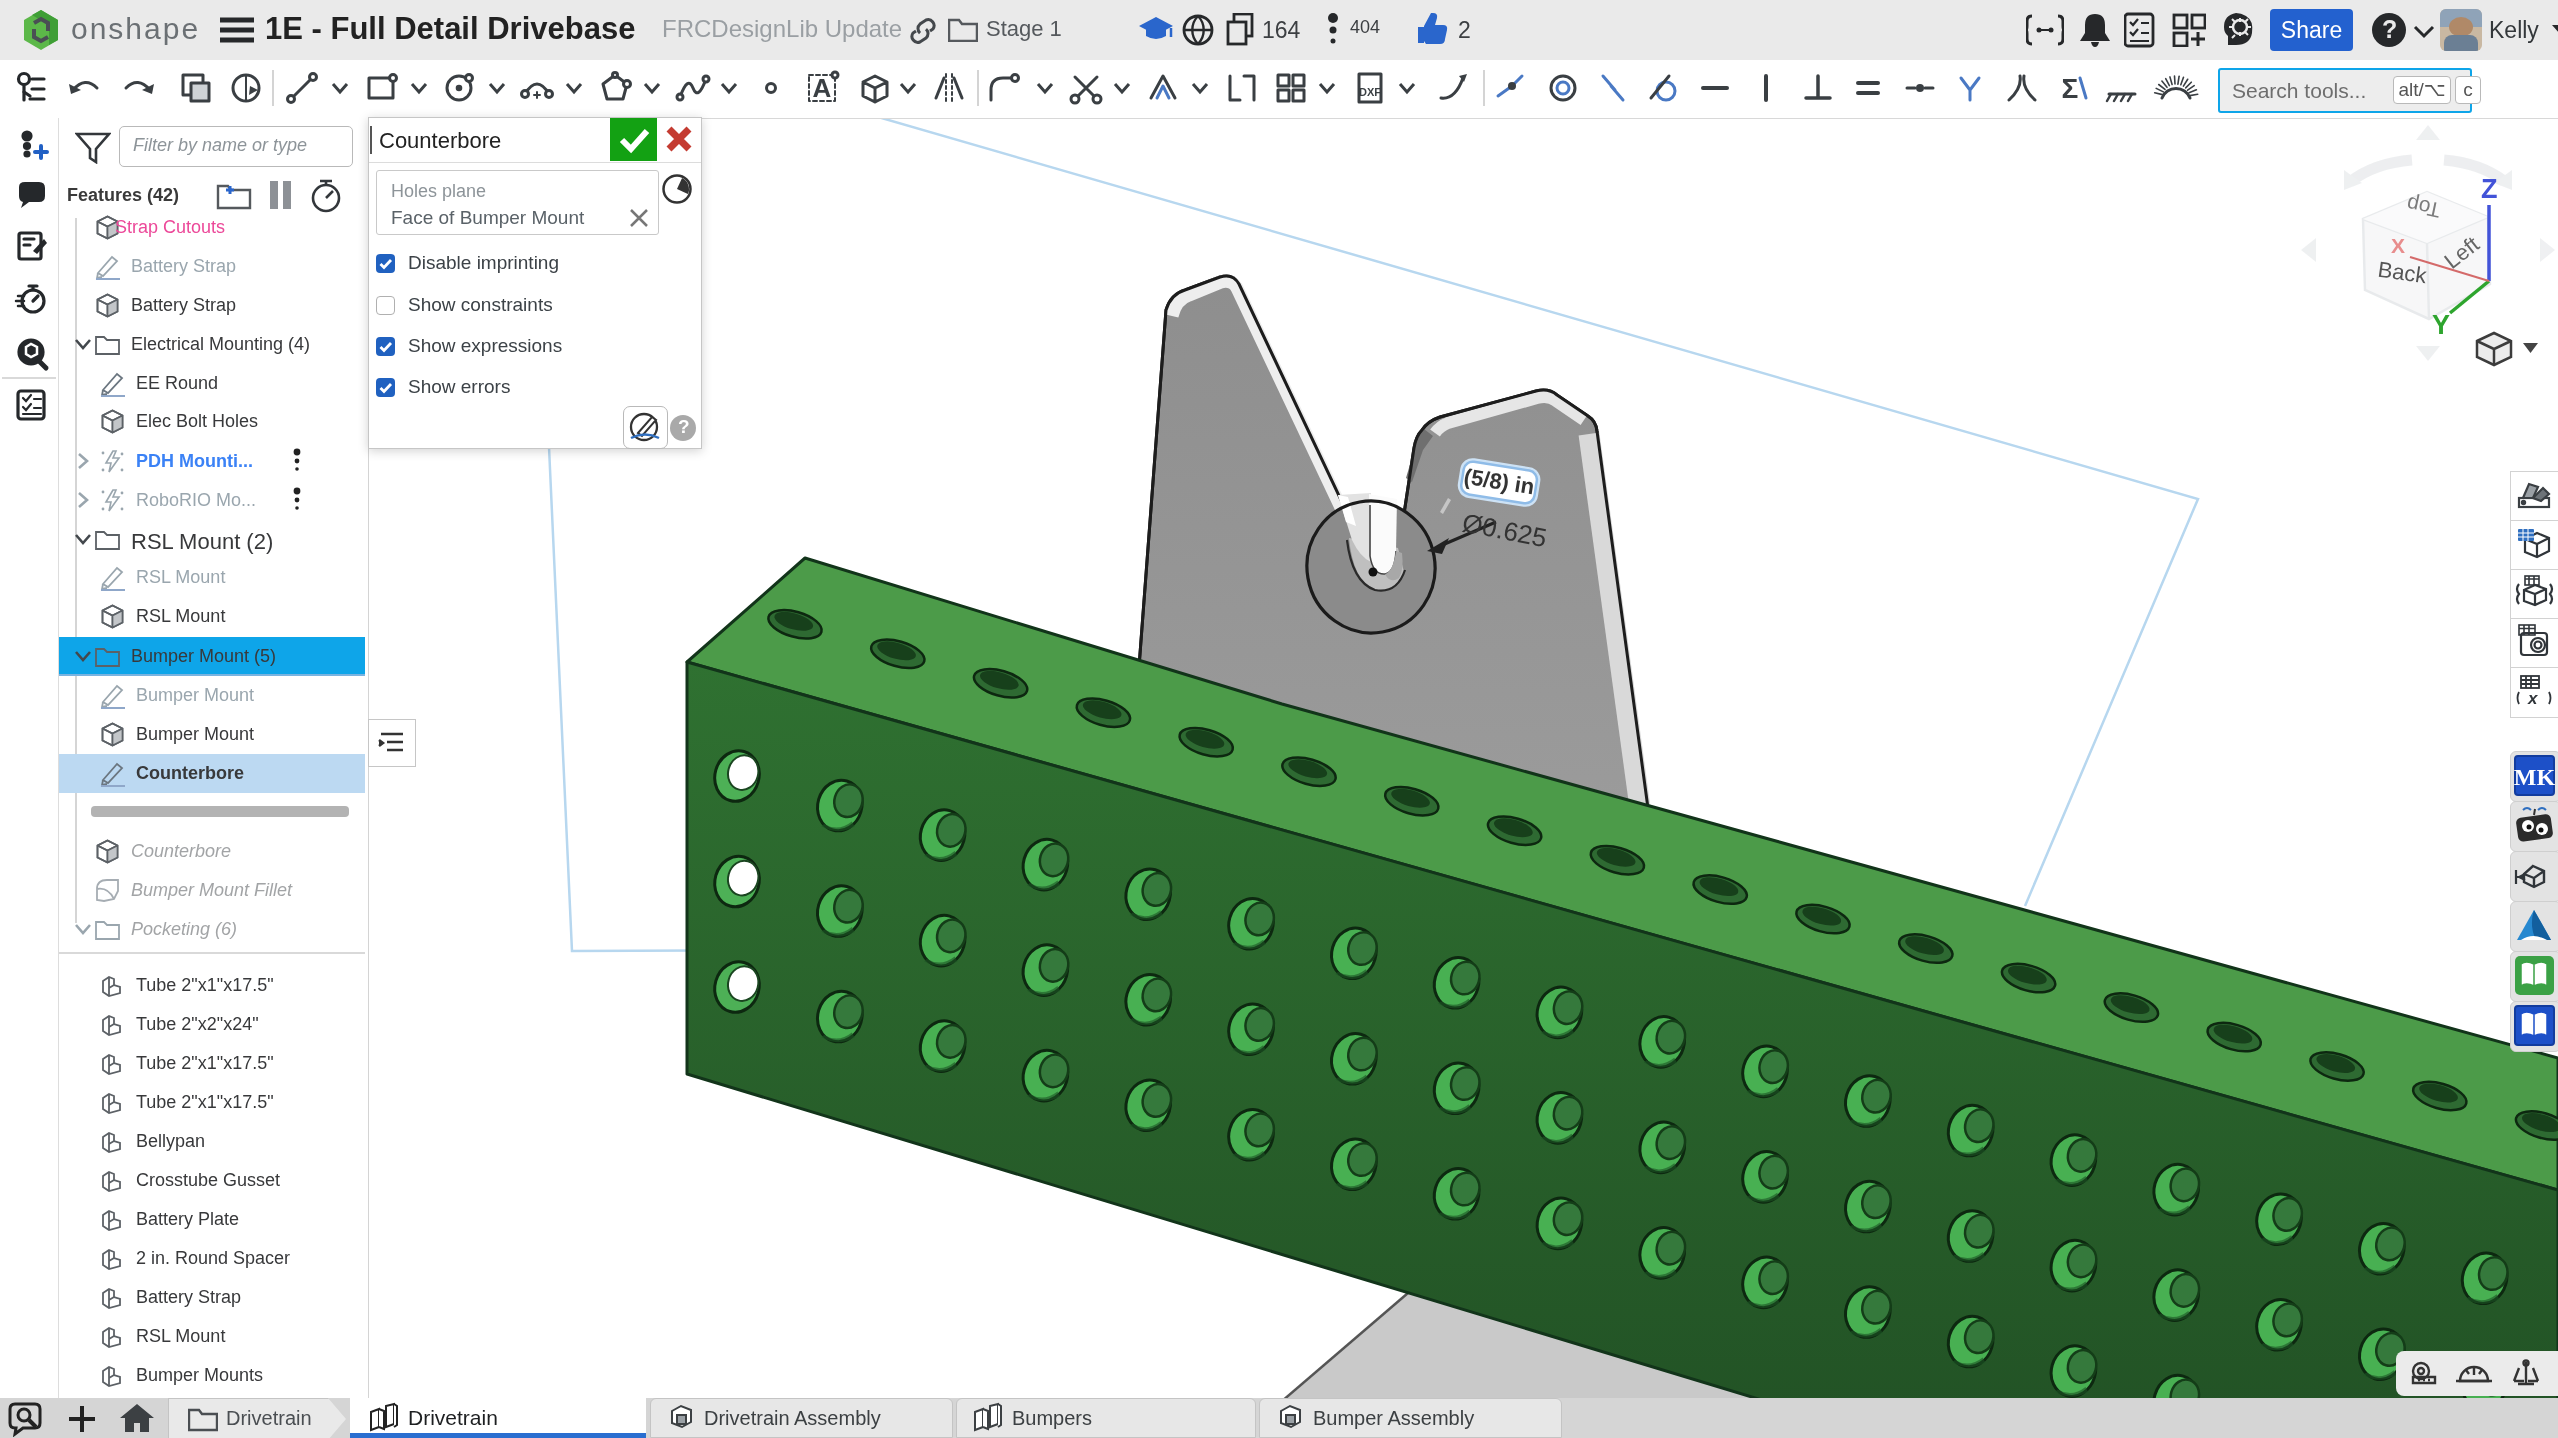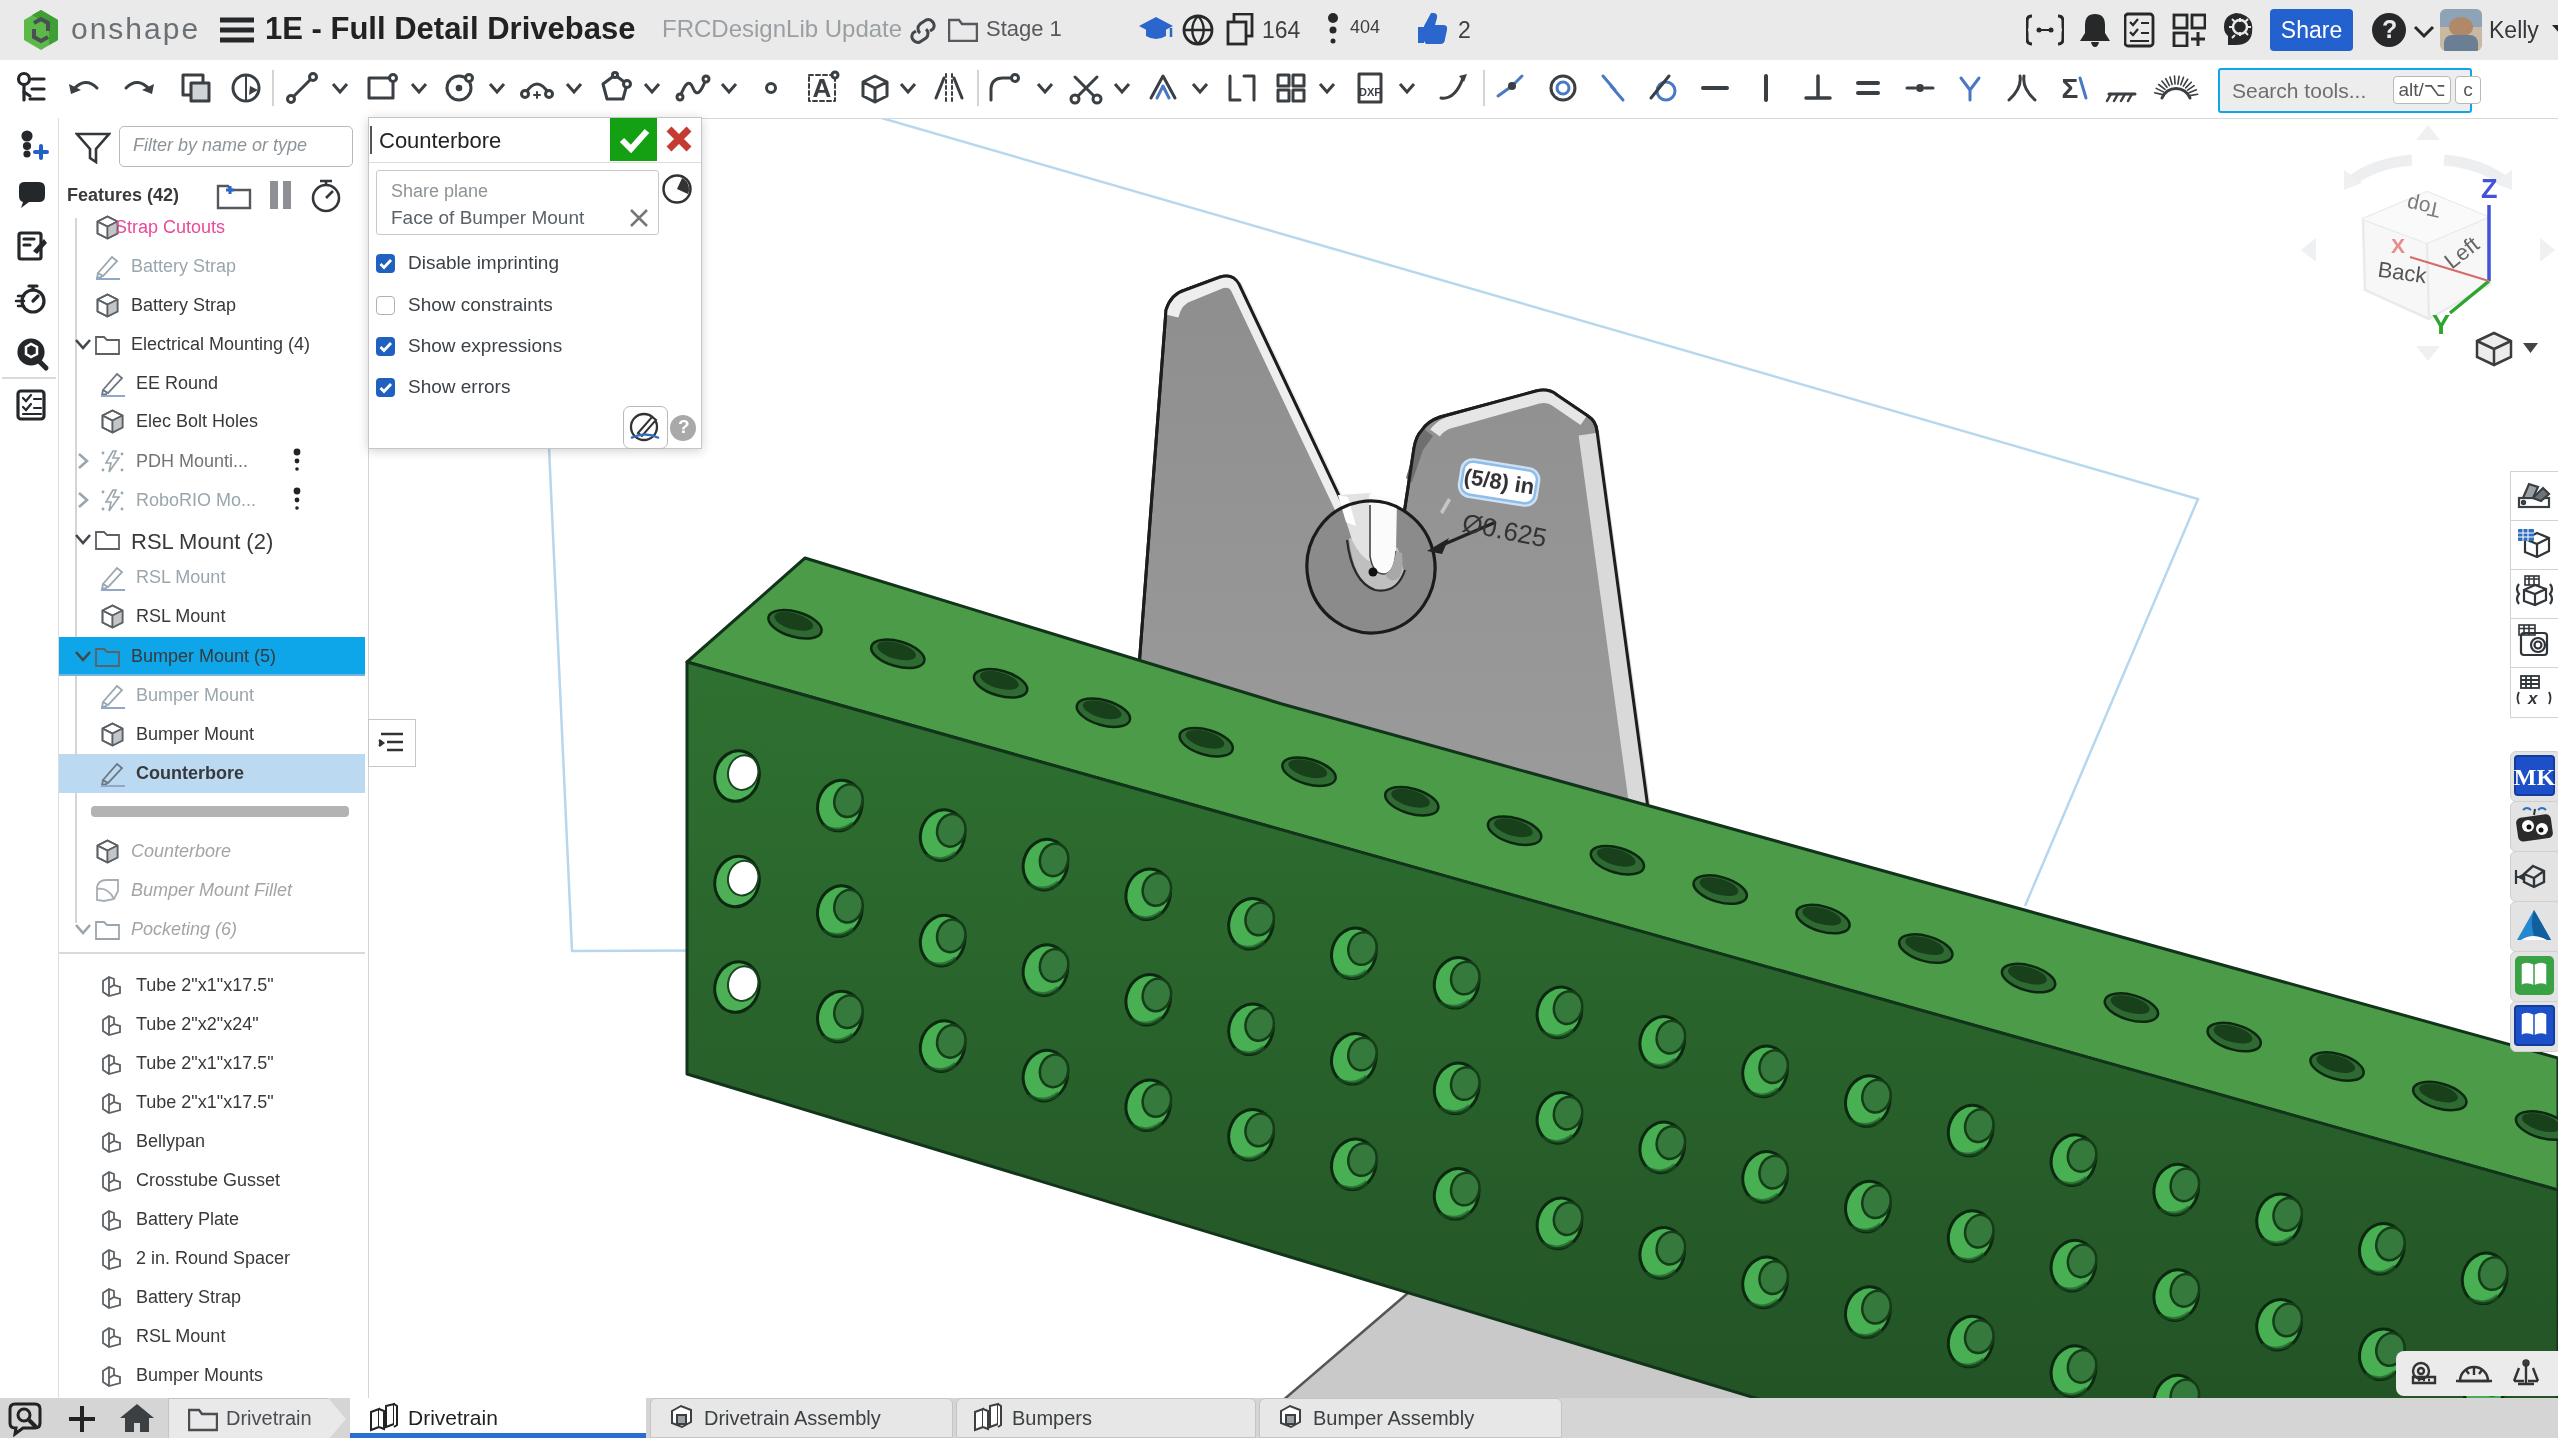--- a/index.html
+++ b/index.html
@@ -835,21 +835,21 @@
           <span style="position:absolute;left:13px;top:8px"><svg width="22" height="22" viewBox="0 0 22 22">
               <path d="M 7 4 l 8 7 l -8 7" fill="none" stroke="#9aa6ae" stroke-width="2.6"></path>
             </svg></span>
           <span style="position:absolute;left:40px;top:6px"><svg width="27" height="27" viewBox="0 0 27 27">
               <path d="M 14 3 L 7 15 h 5 L 10 24 L 20 10 h -6 L 17 3 Z" fill="none" stroke="#9aa6ae" stroke-width="1.6"></path>
               <circle cx="4" cy="5" r="1.4" fill="#9aa6ae"></circle>
               <circle cx="23" cy="6" r="1.4" fill="#9aa6ae"></circle>
               <circle cx="4" cy="22" r="1.4" fill="#9aa6ae"></circle>
               <circle cx="23" cy="22" r="1.4" fill="#9aa6ae"></circle>
             </svg></span>
-          <span style="position:absolute;left:77px;top:9px;font-size:18px;color:#737373;font-weight:400;white-space:nowrap">PDH Mounti...</span>
+          <span style="position:absolute;left:77px;top:9px;font-size:18px;color:#3b82f6;font-weight:700;white-space:nowrap">PDH Mounti...</span>
           <span style="position:absolute;left:233px;top:5px"><svg width="10" height="30" viewBox="0 0 10 30">
               <circle cx="5" cy="5" r="3.4" fill="#222"></circle>
               <circle cx="5" cy="14" r="2.4" fill="#222"></circle>
               <circle cx="5" cy="22" r="1.8" fill="#222"></circle>
             </svg></span>
         </div>
         <div style="position:absolute;left:0;top:481px;width:306px;height:39px;">
           <span style="position:absolute;left:13px;top:8px"><svg width="22" height="22" viewBox="0 0 22 22">
               <path d="M 7 4 l 8 7 l -8 7" fill="none" stroke="#9aa6ae" stroke-width="2.6"></path>
             </svg></span>
@@ -1072,21 +1072,21 @@
     <div style="position:absolute;right:44px;top:0;width:47px;height:43px;background:#13a113">
       <svg width="47" height="43">
             <path d="M 12 22 l 9 9 l 16 -18" stroke="#fff" stroke-width="6" fill="none"></path>
           </svg></div>
     <div style="position:absolute;right:0;top:0;width:44px;height:43px">
       <svg width="44" height="43">
             <path d="M 12 11 l 20 20 M 32 11 l -20 20" stroke="#c43b31" stroke-width="7"></path>
           </svg></div>
   </div>
   <div style="position:absolute;left:7px;top:52px;width:281px;height:63px;border:1px solid #c9c9c9;border-radius:3px">
-    <span style="position:absolute;left:14px;top:10px;font-size:18px;color:#8d9499">Share plane</span>
+    <span style="position:absolute;left:14px;top:10px;font-size:18px;color:#8d9499">Holes plane</span>
     <span style="position:absolute;left:14px;top:36px;font-size:19px;color:#5a6268;white-space:nowrap">Face of Bumper Mount</span>
     <svg style="position:absolute;right:8px;top:36px" width="22" height="22">
           <path d="M 3 3 l 16 16 M 19 3 l -16 16" stroke="#777" stroke-width="2.5"></path>
         </svg>
   </div>
   <svg style="position:absolute;right:8px;top:55px" width="32" height="32" viewBox="0 0 32 32">
     <circle cx="16" cy="16" r="13.5" fill="none" stroke="#333" stroke-width="2.5"></circle>
     <path d="M 16 16 L 16 4 A 12 12 0 0 1 28 16 Z" fill="#333" transform="rotate(25 16 16)"></path>
       </svg>
   <div style="position:absolute;left:7px;top:134px"><span style="display:inline-block;width:19px;height:19px;background:#2061c0;border-radius:4px;position:relative;vertical-align:middle"><svg width="19" height="19" viewBox="0 0 19 19">

